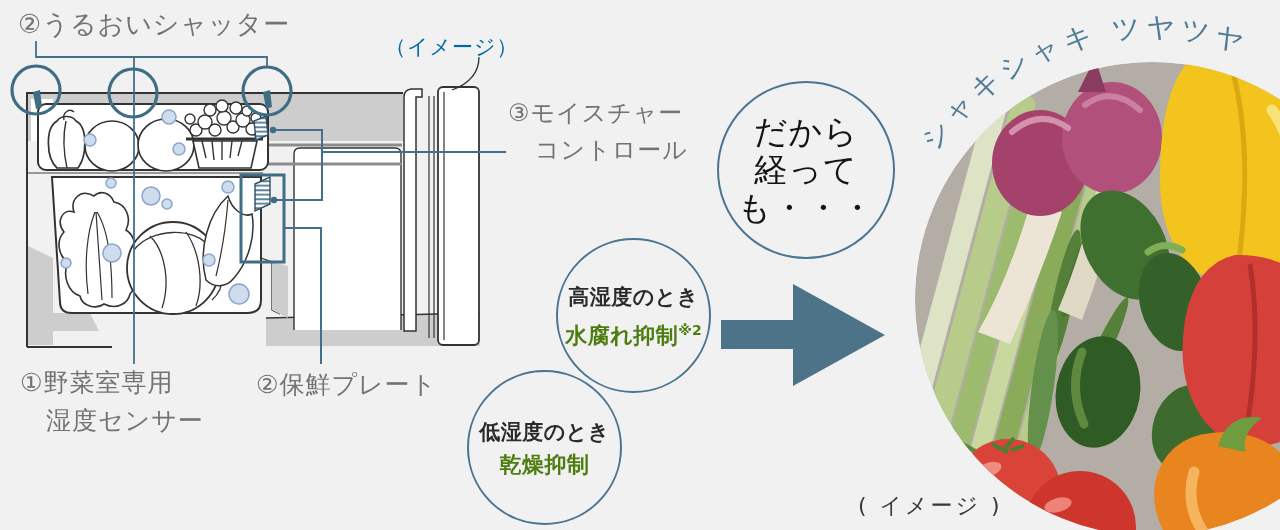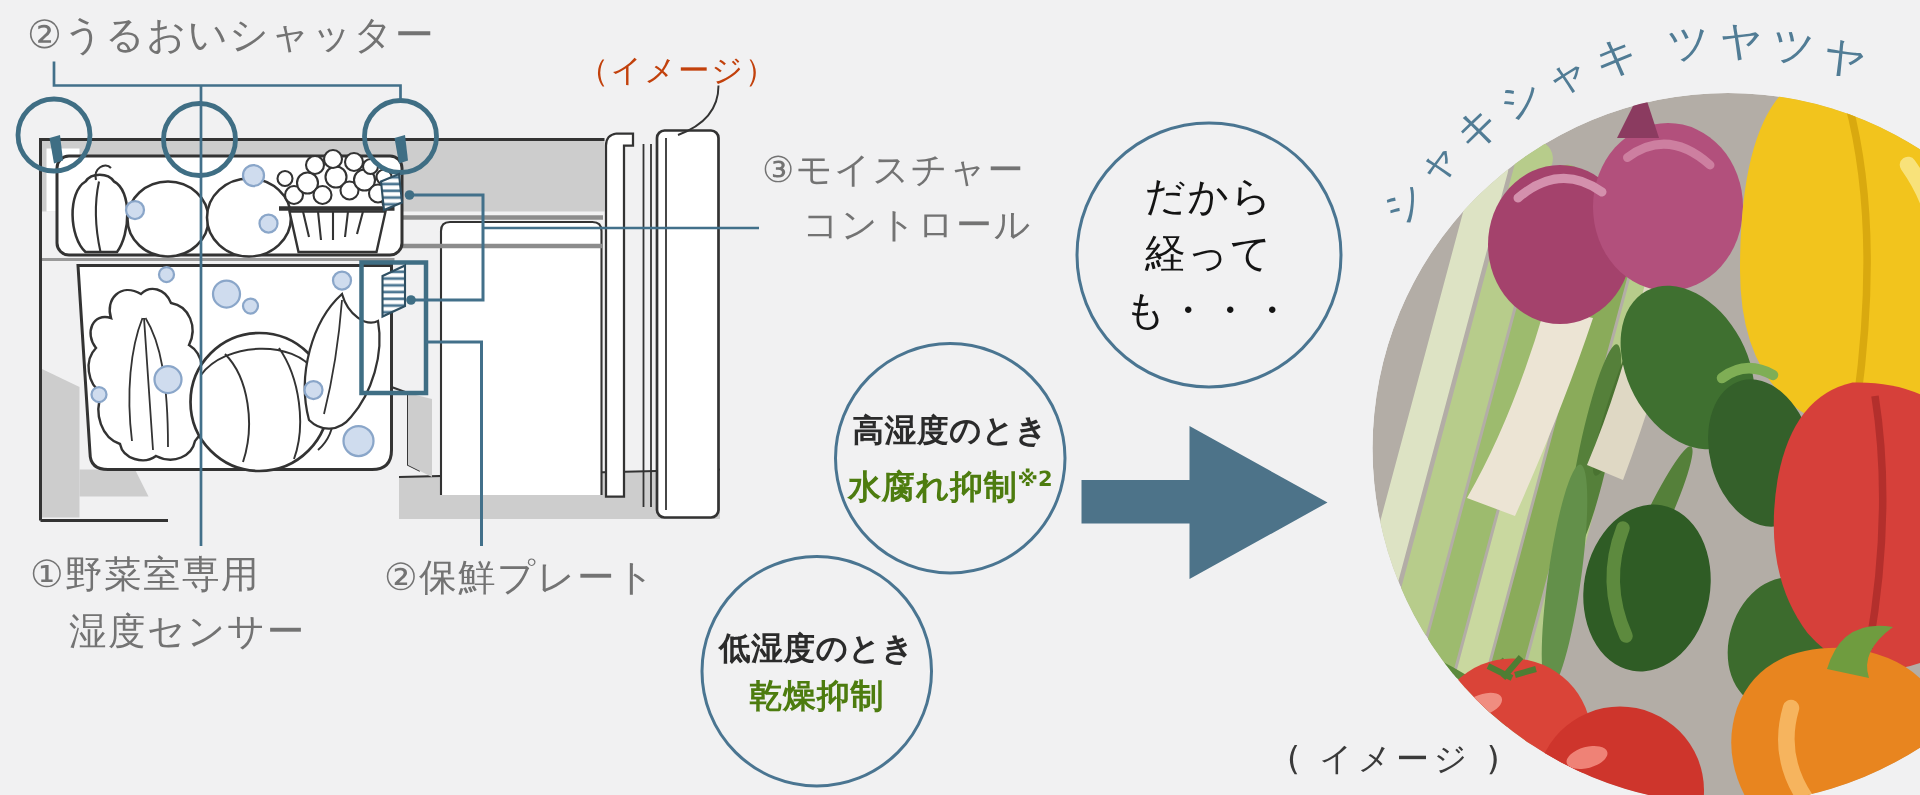--- a/index.html
+++ b/index.html
@@ -2,36 +2,36 @@
 <html><head>
 <meta charset="utf-8">
 <style>
   html,body{margin:0;padding:0;}
   body{font-family:"DejaVu Sans","Liberation Sans",sans-serif;}
   .canvas{position:relative;width:1280px;height:530px;background:#f1f1f2;overflow:hidden;}
   .abs{position:absolute;}
   
   .dlabel{color:#737373;font-weight:500;letter-spacing:1px;line-height:38px;white-space:nowrap;}
   .lbl-shutter{left:18px;top:5px;font-size:26px;}
-  .lbl-note-top{left:385px;top:28px;font-size:21px;color:#c2410c;font-weight:400;}
+  .lbl-note-top{left:385px;top:28px;font-size:21px;color:#0369a1;font-weight:400;}
   .lbl-filter{left:508px;top:95px;font-size:24px;line-height:37px;}
   .lbl-filter .indent{padding-left:27px;}
   .lbl-sensor{left:20px;top:364px;font-size:25px;}
   .lbl-sensor .indent{padding-left:26px;}
   .lbl-plate{left:256px;top:366px;font-size:25px;}
   .sup{font-size:14px;vertical-align:8px;letter-spacing:0;}
   
   .bubble{border:2.5px solid #4a7591;border-radius:50%;background:#f1f1f2;
           display:flex;flex-direction:column;align-items:center;justify-content:center;
           text-align:center;box-sizing:border-box;}
   .bubble-result{left:717px;top:81px;width:178px;height:178px;}
-  .bubble-result div{font-size:27px;line-height:38px;color:#141414;font-weight:500;letter-spacing:1px;}
+  .bubble-result div{font-size:33px;line-height:38px;color:#141414;font-weight:500;letter-spacing:1px;}
   .bubble-small .title{font-size:21px;color:#2b2b2b;font-weight:700;line-height:34px;letter-spacing:.5px;}
   .bubble-small .effect{font-size:22px;color:#4d7c0f;font-weight:700;line-height:32px;letter-spacing:.5px;}
-  .bubble-high{left:556px;top:228px;width:155px;height:155px;}
+  .bubble-high{left:556px;top:238px;width:155px;height:155px;}
   .bubble-low{left:467px;top:370px;width:155px;height:155px;}
   .lbl-note-bottom{left:858px;top:491px;font-size:22px;color:#3a3a3a;letter-spacing:3px;font-weight:400;}
   .curved-caption{font-size:28px;fill:#517c95;letter-spacing:5px;font-weight:500;}
 </style>
 </head>
 <body>
 
 <div class="canvas">
 
   <svg class="abs" style="left:880px;top:10px;" width="400" height="520" viewBox="880 10 400 520">

